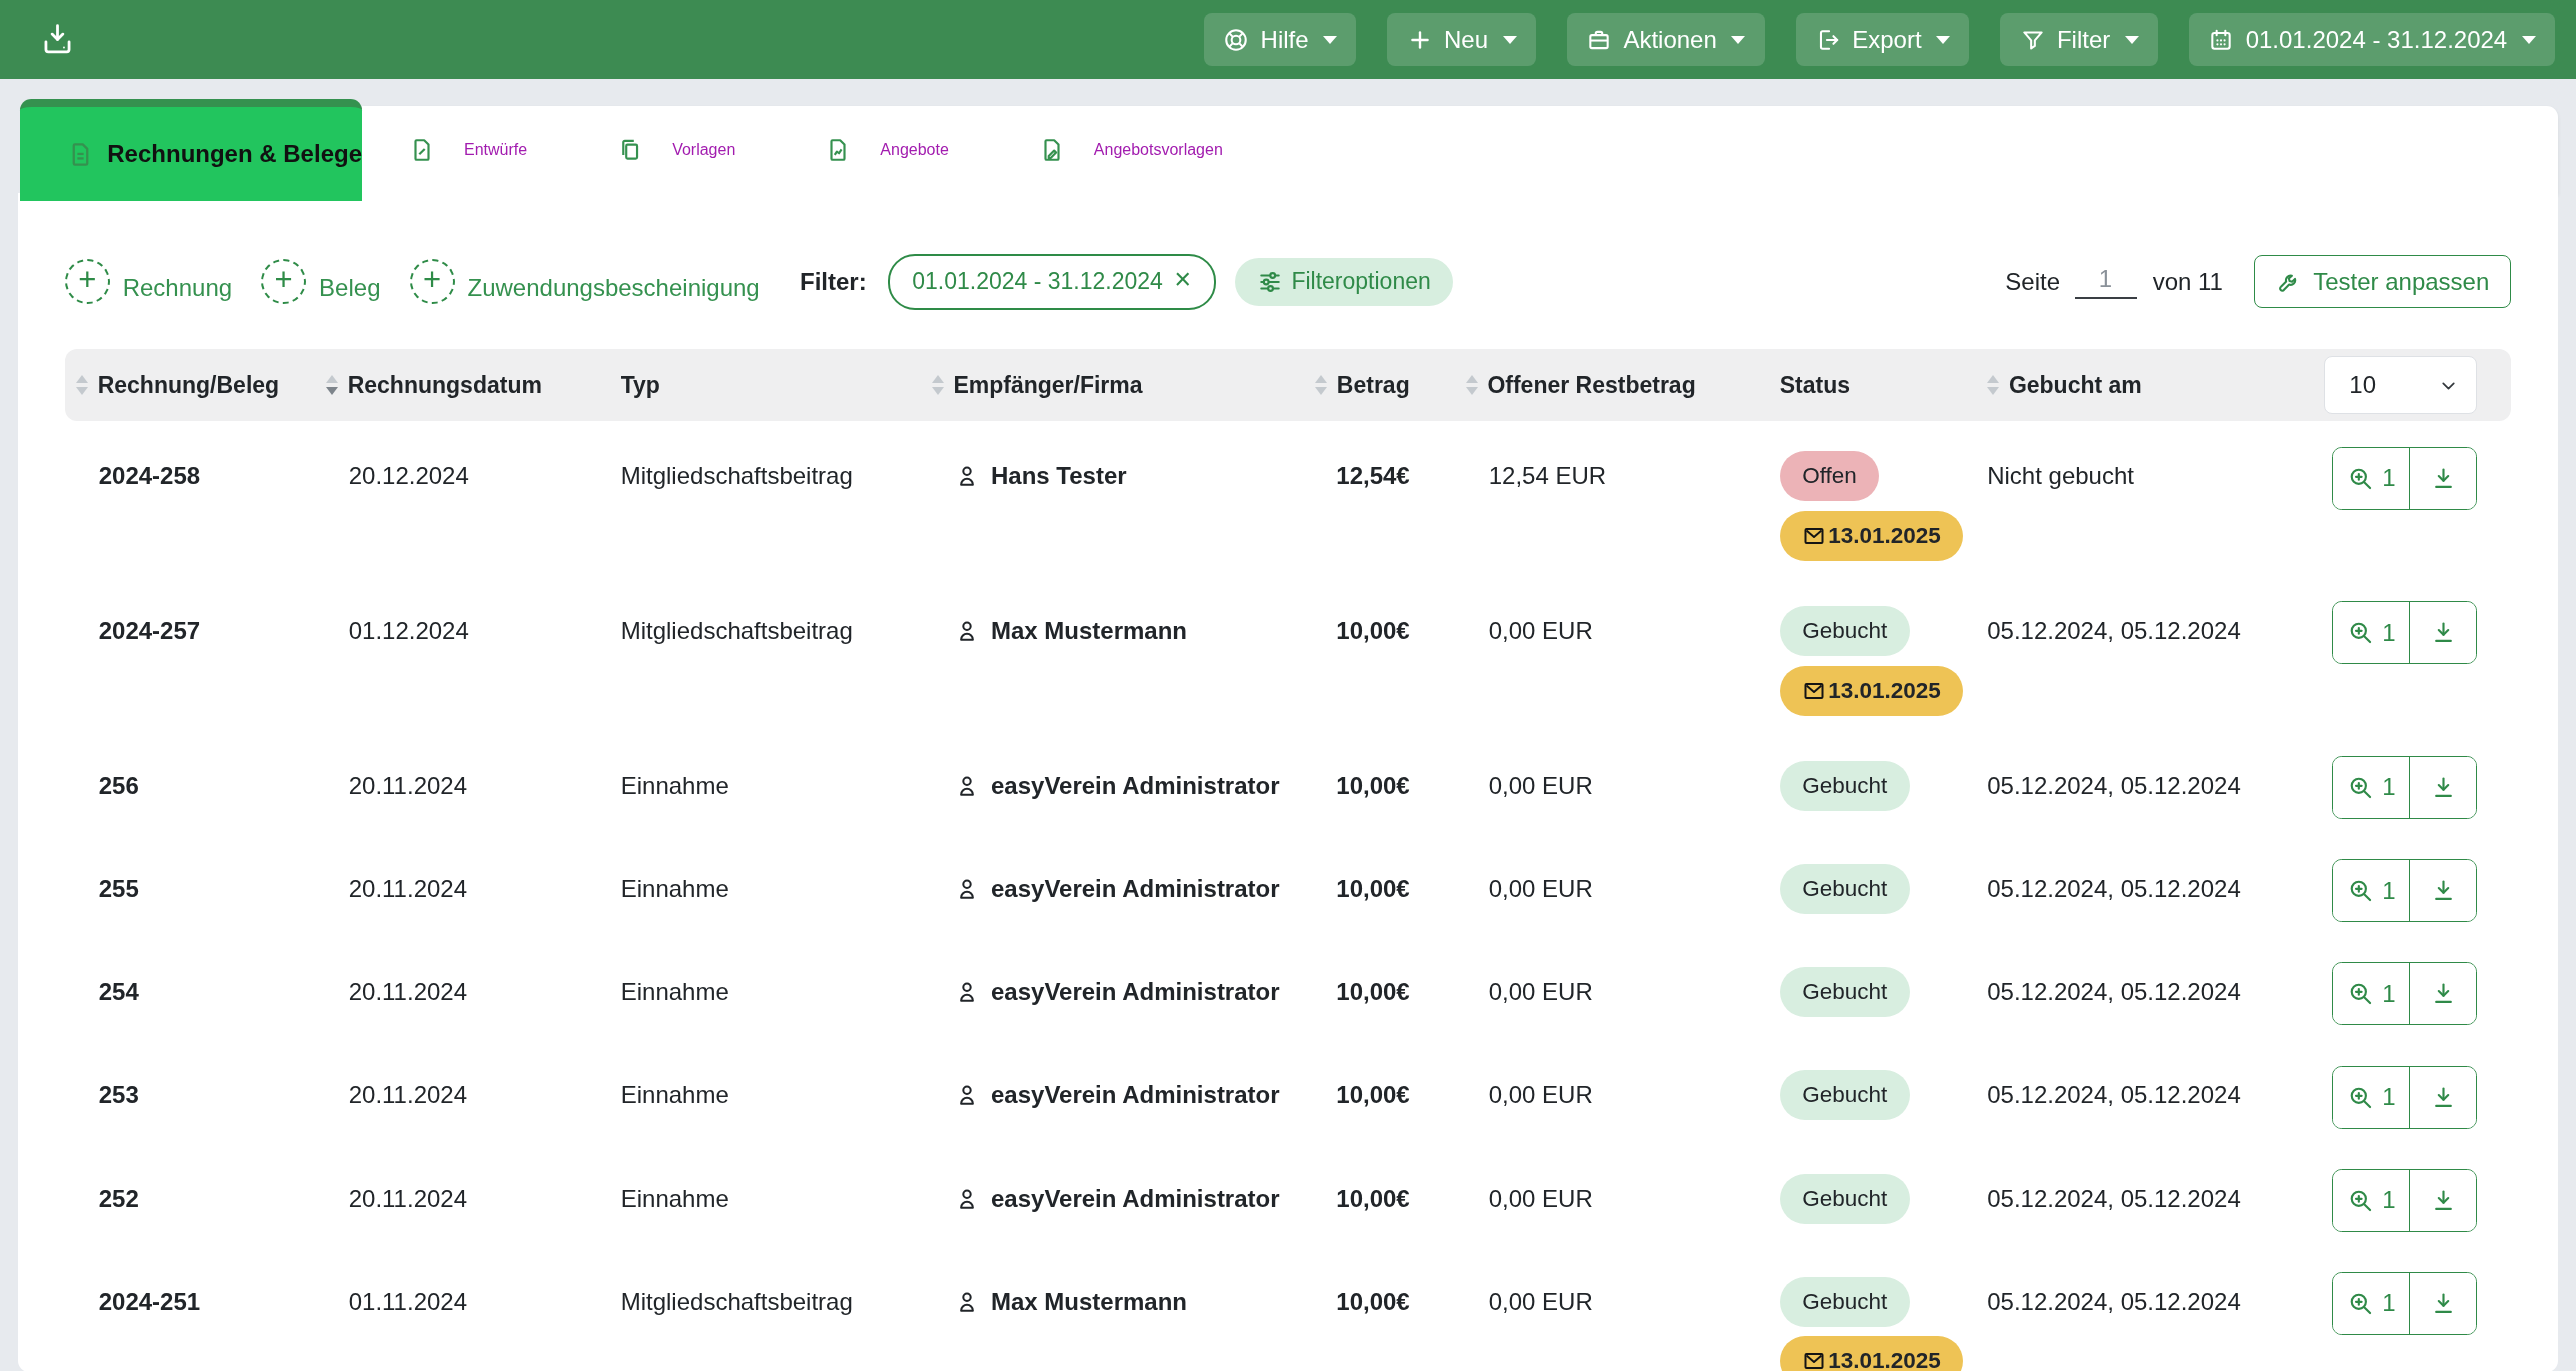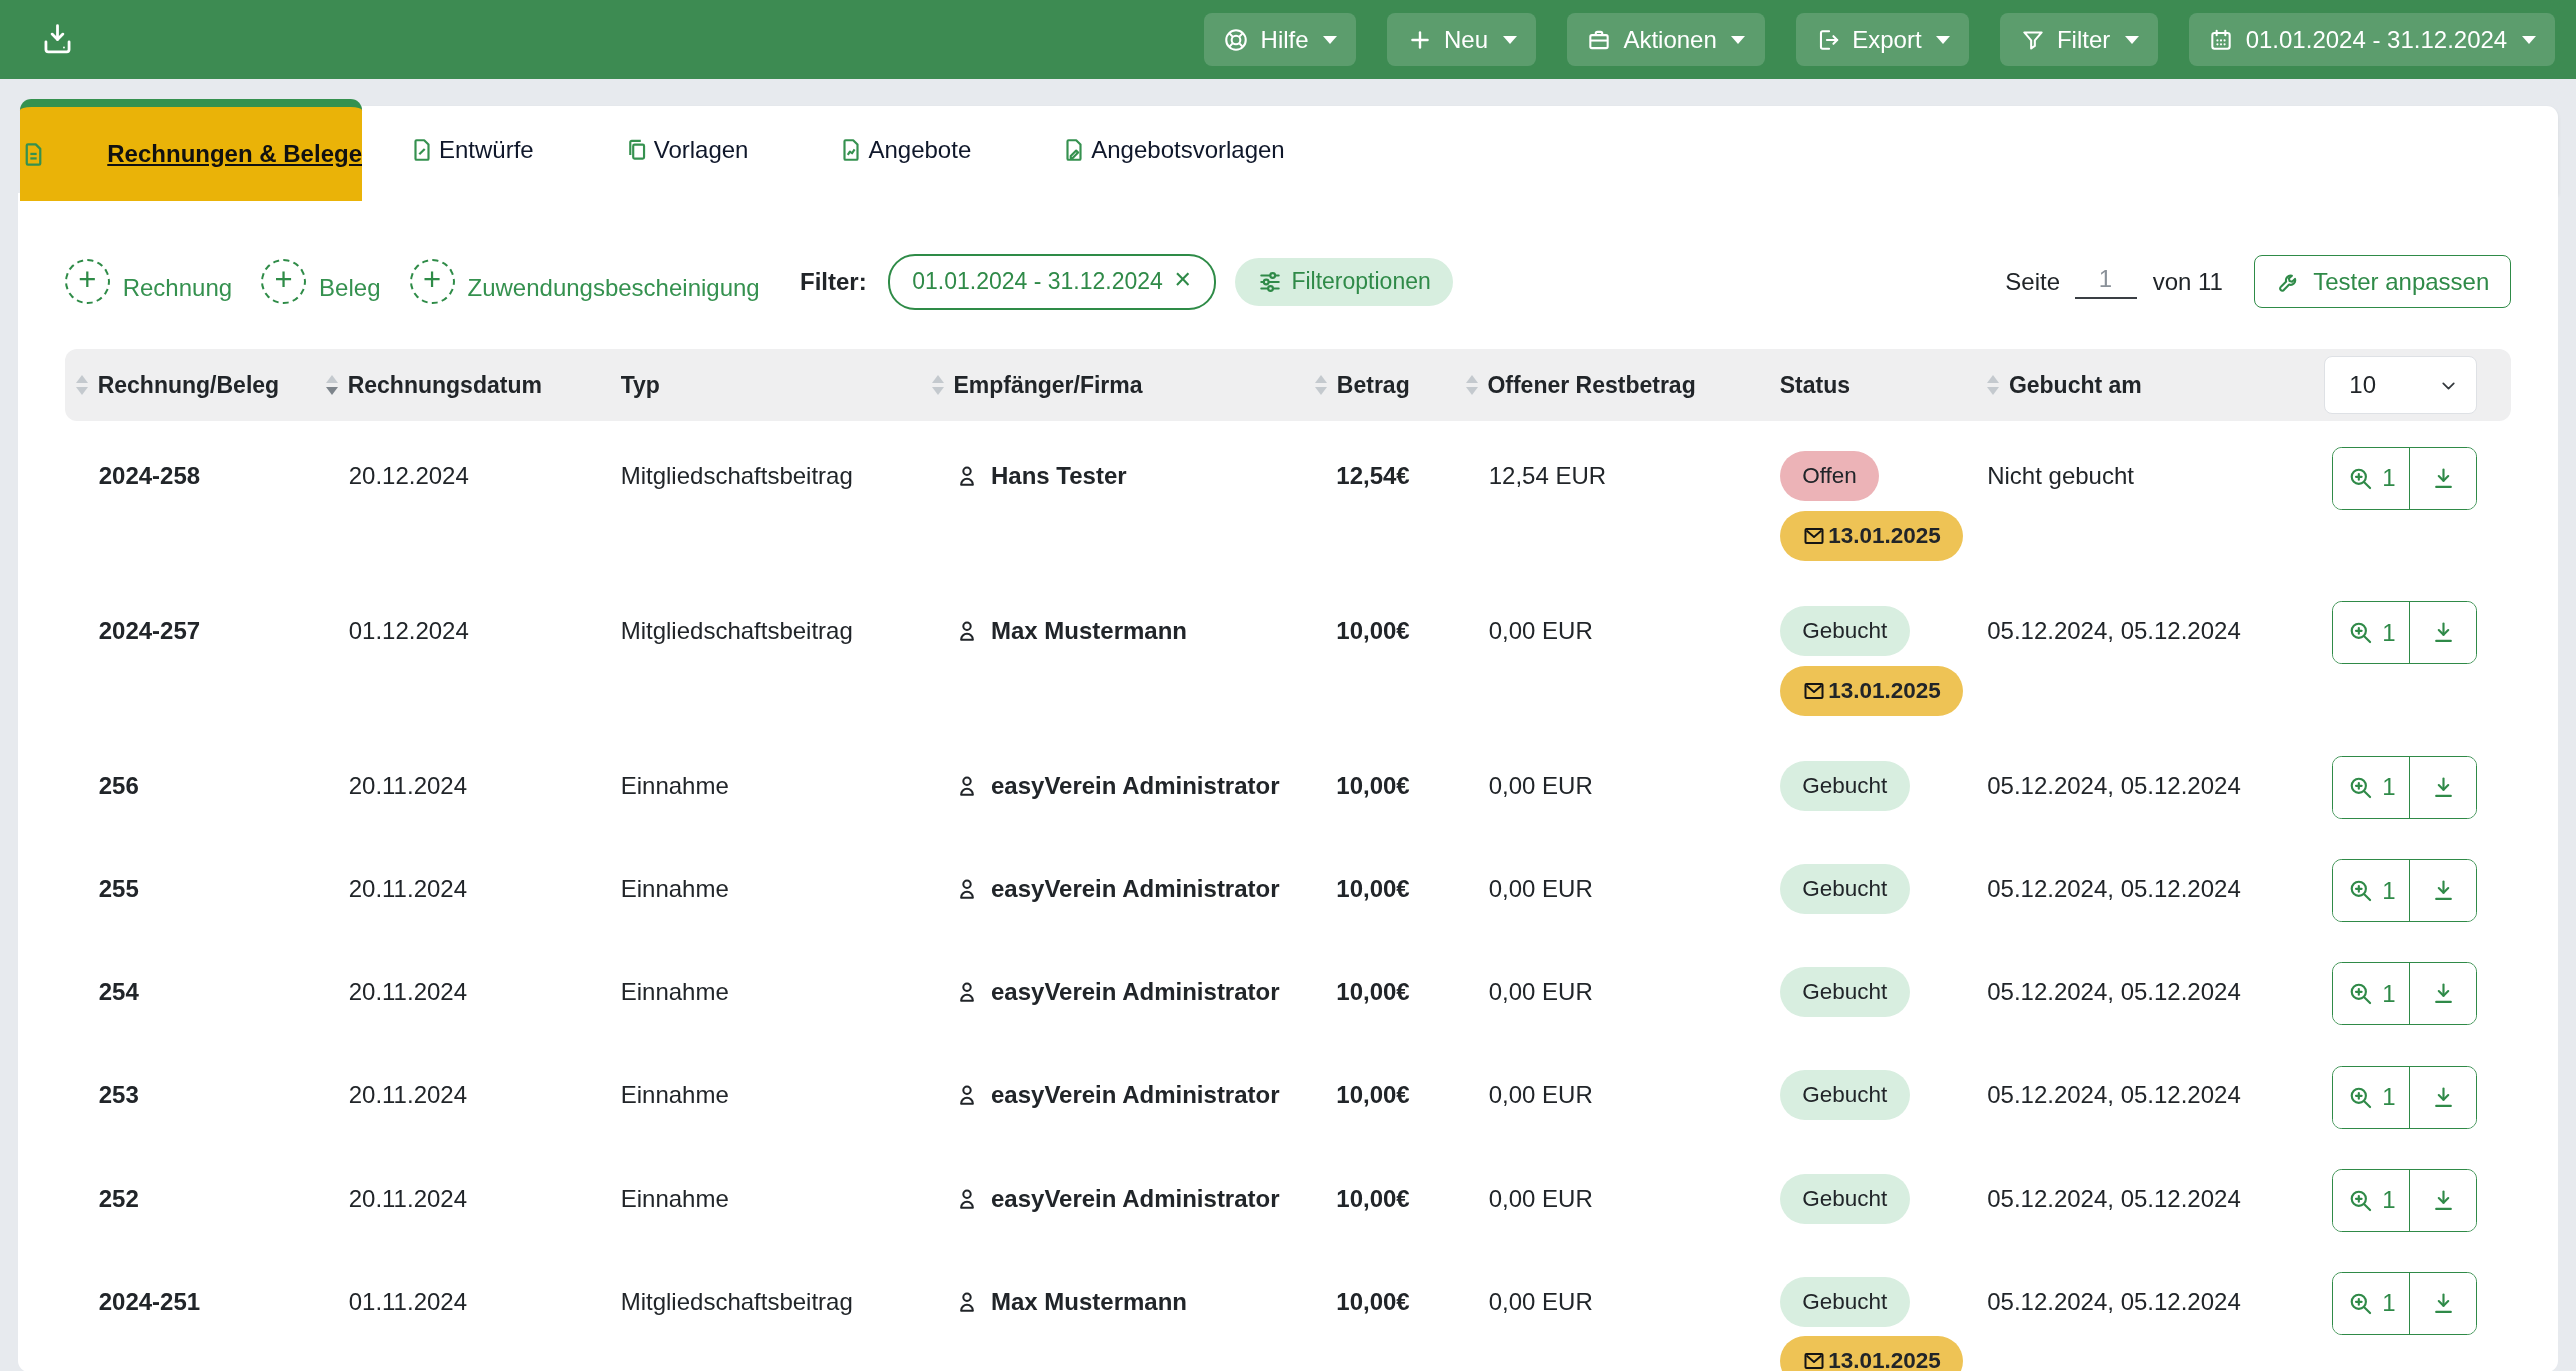--- a/index.html
+++ b/index.html
@@ -34,26 +34,26 @@
   }
   .searchbox input::placeholder{color:rgba(255,255,255,0.92);}
   
   .tabs-row{position:relative;height:114px;}
   .tabbar{
     position:absolute;left:362px;right:17.7px;top:27px;height:87px;background:#fff;
     border-radius:0 11.3px 0 0;box-shadow:0 2.4px 4px rgba(0,0,0,0.07);
     display:flex;align-items:center;padding-left:47px;gap:90px;box-sizing:border-box;
   }
   .active-tab{
-    position:absolute;left:20px;top:20px;width:342px;height:94px;background:#eab308;
+    position:absolute;left:20px;top:20px;width:342px;height:94px;background:#22c55e;
     border-top:8px solid #35914f;border-radius:11.3px 11.3px 0 0;z-index:2;
-    display:flex;align-items:center;justify-content:space-between;gap:13px;
-    font-size:24px;font-weight:600;color:#111;text-decoration:underline;
-  }
-  .tab{display:flex;align-items:center;gap:4px;font-size:24px;color:#0f172a;cursor:pointer;}
+    display:flex;align-items:center;justify-content:flex-end;gap:13px;
+    font-size:24px;font-weight:600;color:#111;
+  }
+  .tab{display:flex;align-items:center;gap:29px;font-size:16px;color:#a21caf;cursor:pointer;}
   
   .card{
     position:relative;margin:0 17.7px;background:#fff;height:1179px;
     border-radius:0 0 11.3px 11.3px;box-sizing:border-box;padding:0 47px;
   }
   
   .toolbar{display:flex;align-items:center;padding-top:50px;height:77px;}
   .create-group{display:flex;align-items:center;gap:13px;margin-right:29px;cursor:pointer;}
   .plus-circle{
     width:45px;height:45px;border:2.4px dashed #2e8b47;border-radius:50%;

